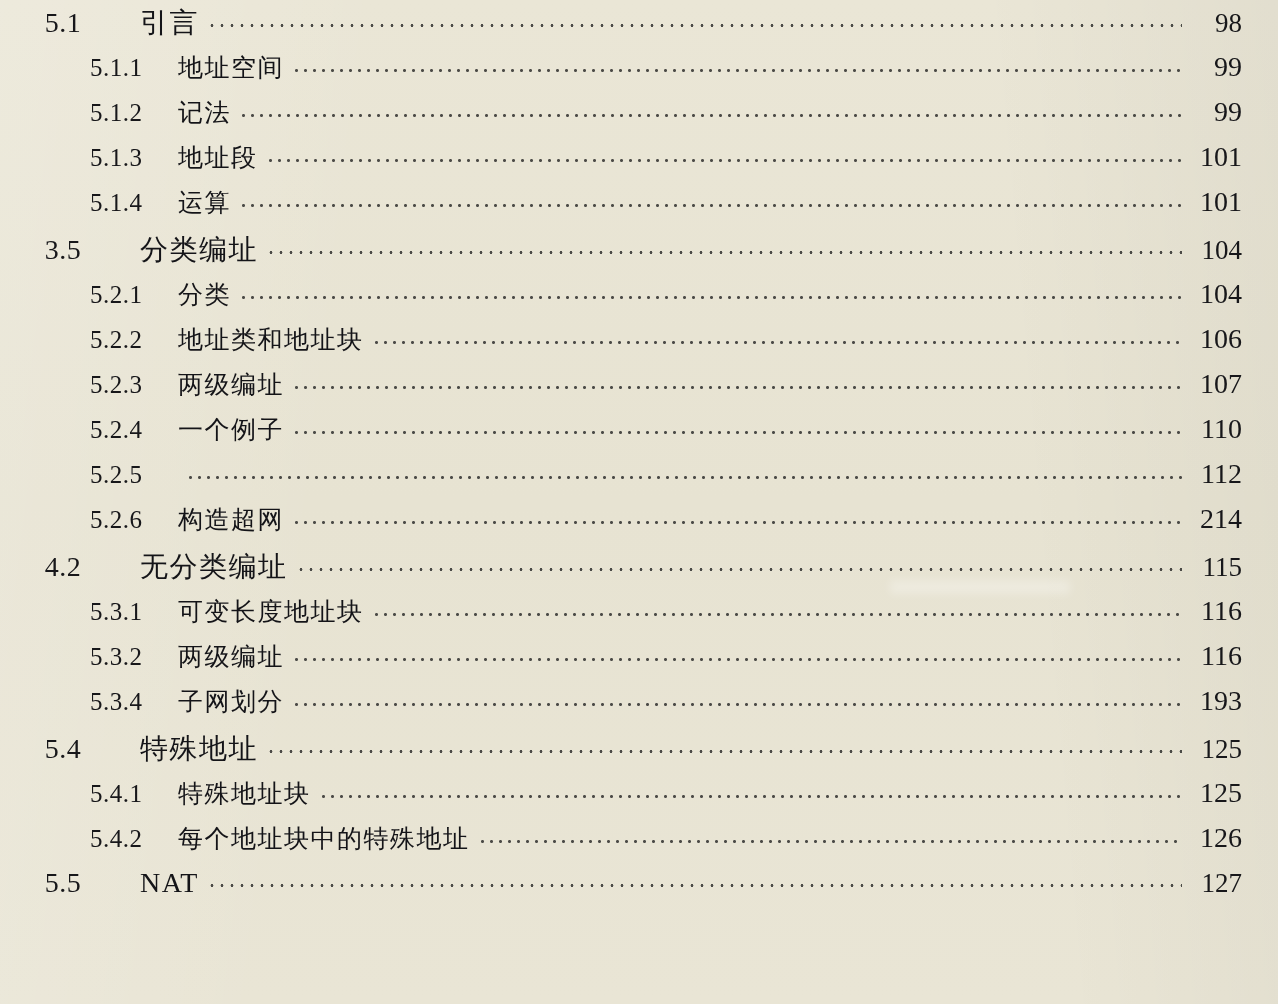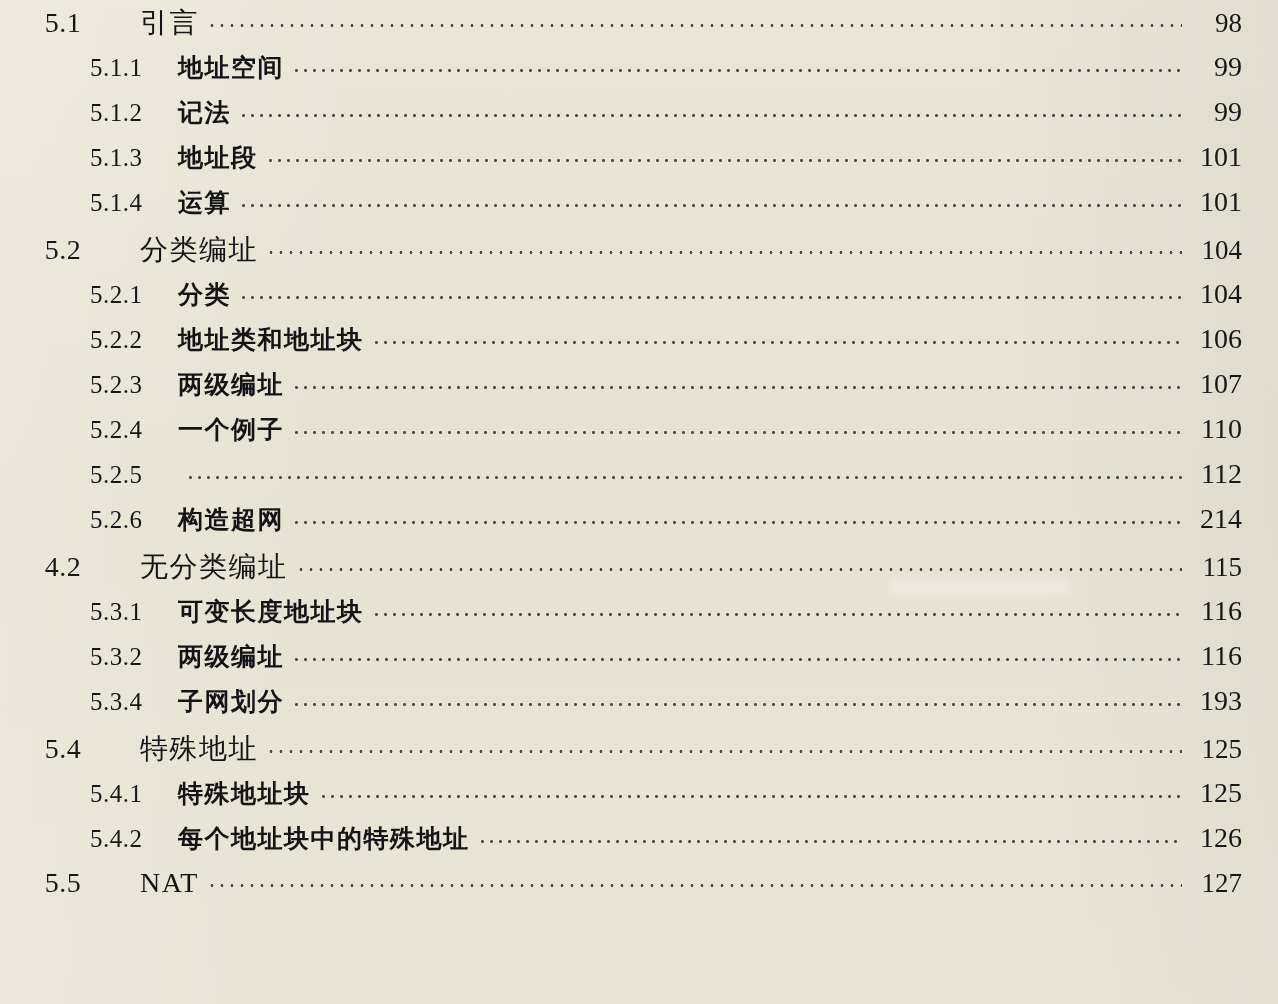--- a/index.html
+++ b/index.html
@@ -64,21 +64,21 @@
   }
   .level1 .title {
     font-size: 28px;
     letter-spacing: 1.5px;
     font-weight: 500;
     margin-left: 44px;
   }
   .level2 .title {
     font-size: 25px;
     letter-spacing: 1.5px;
-    font-weight: 700;
+    font-weight: 400;
   }
   .latin {
     font-family: "Liberation Serif", serif;
     letter-spacing: 0.5px;
   }
   .leader {
     flex: 1 1 auto;
     margin: 0 6px 0 8px;
     position: relative;
     height: 1em;
@@ -162,21 +162,21 @@
         <span class="leader"></span>
         <span class="page-no">101</span>
       </div>
       <div class="entry level2">
         <span class="num">5.1.4</span>
         <span class="title">运算</span>
         <span class="leader"></span>
         <span class="page-no">101</span>
       </div>
       <div class="entry level1">
-        <span class="num">5.2</span>
+        <span class="num">3.5</span>
         <span class="title">分类编址</span>
         <span class="leader"></span>
         <span class="page-no">104</span>
       </div>
       <div class="entry level2">
         <span class="num">5.2.1</span>
         <span class="title">分类</span>
         <span class="leader"></span>
         <span class="page-no">104</span>
       </div>

